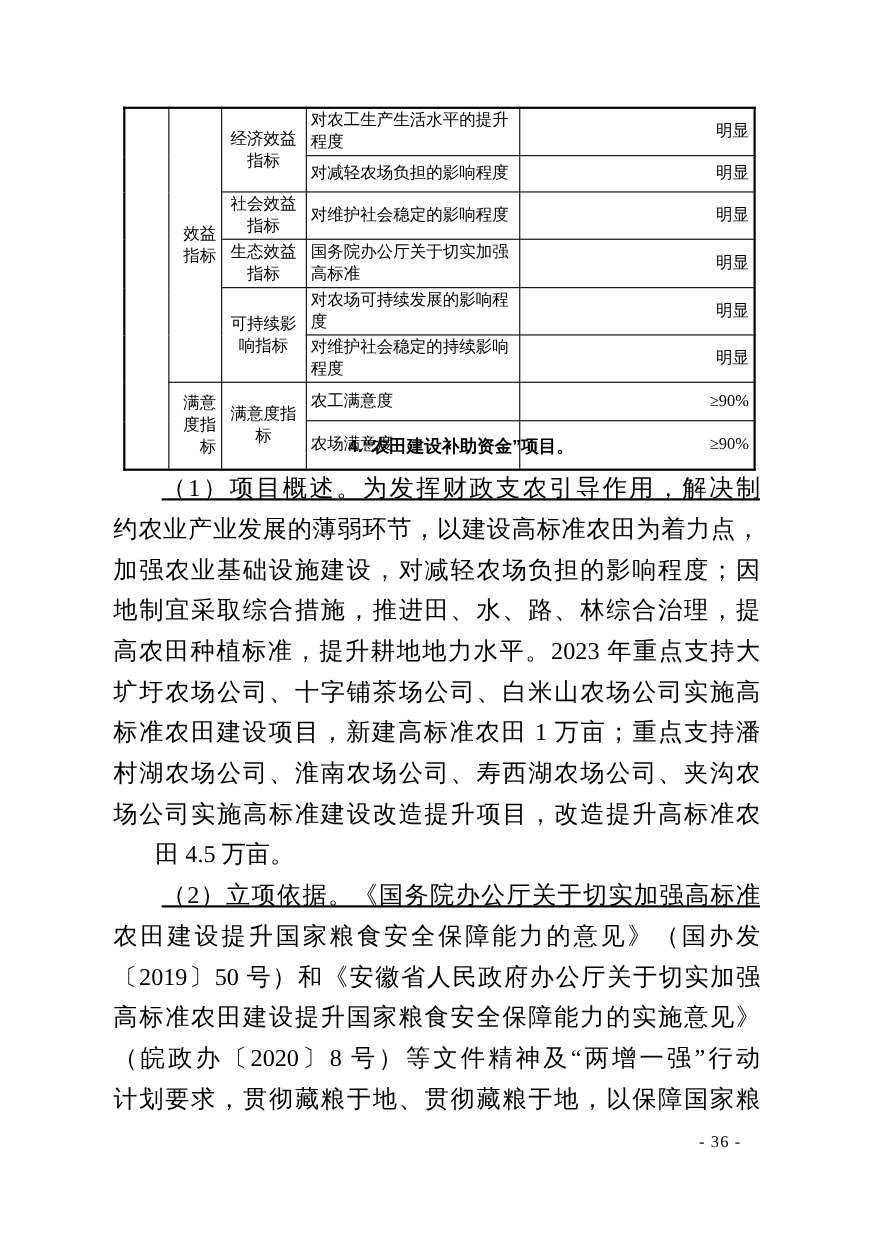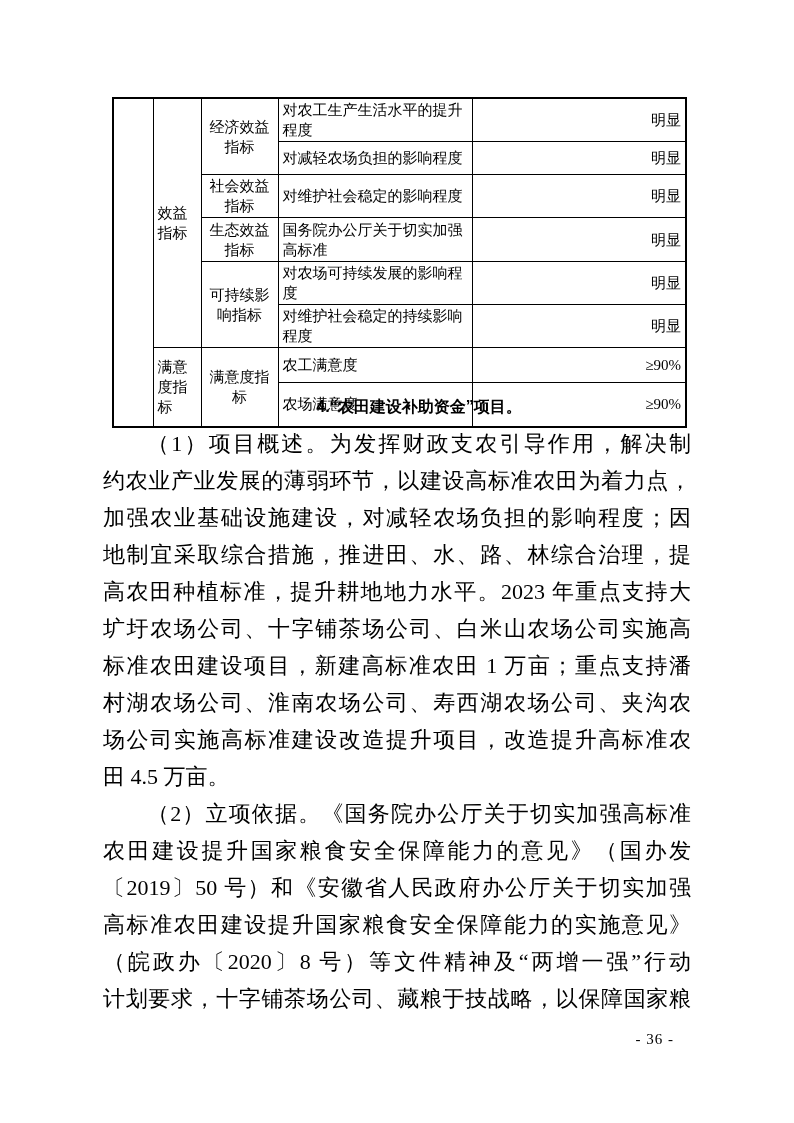--- a/index.html
+++ b/index.html
@@ -23,21 +23,21 @@
     line-height: 20px;
     border: 2px solid #000;
   }
   table.indicators td {
     border: 1px solid #000;
     padding: 1px 4px;
     vertical-align: middle;
     word-break: break-all;
   }
   td.c-stub  { padding: 1px 2px; }
-  td.c-group { text-align: left; padding: 1px 2px; }
+  td.c-group { text-align: right; padding: 1px 2px; }
   td.c-sub   { text-align: center; padding: 1px 2px; }
   td.c-ind   { text-align: left; }
   td.c-val   { text-align: right; }
   tr.r1 { height: 35px; }
   tr.r2 { height: 33px; }
   tr.r3 { height: 38px; }
   tr.r4 { height: 44px; padding-left: 10px; }
   tr.r5 { height: 37px; }
   tr.r6 { height: 33px; }
   tr.r7 { height: 35px; }
@@ -49,22 +49,22 @@
     width: 588px;
     font-size: 22px;
     line-height: 37px;
   }
   .line {
     text-align: justify;
     text-align-last: justify;
     height: 37px;
     overflow: hidden;
   }
-  .line.indent { padding-left: 44px; }
-  .line.noj { text-align: right; text-align-last: left; }
+  .line.indent { padding-left: 44px; text-decoration: underline; }
+  .line.noj { text-align: right; text-align-last: left; margin-left: 38px; }
   .heading {
     font-family: "Liberation Sans", "DejaVu Sans", sans-serif;
     font-weight: 700;
     text-align: center;
     padding-left: 44px;
     height: 37px;
     font-size: 16px;
   }
 
   
@@ -146,17 +146,17 @@
     <div class="line">场公司实施高标准建设改造提升项目，改造提升高标准农</div>
     <div class="line noj">田 4.5 万亩。</div>
   </div>
 
   <div>
     <div class="line indent">（2）立项依据。《国务院办公厅关于切实加强高标准</div>
     <div class="line">农田建设提升国家粮食安全保障能力的意见》（国办发</div>
     <div class="line">〔2019〕50 号）和《安徽省人民政府办公厅关于切实加强</div>
     <div class="line">高标准农田建设提升国家粮食安全保障能力的实施意见》</div>
     <div class="line">（皖政办〔2020〕8 号）等文件精神及“两增一强”行动</div>
-    <div class="line">计划要求，十字铺茶场公司、藏粮于技战略，以保障国家粮</div>
+    <div class="line">计划要求，贯彻藏粮于地、贯彻藏粮于地，以保障国家粮</div>
   </div>
 </div>
 
 <div class="page-num">- 36 -</div>
 
 </body></html>

